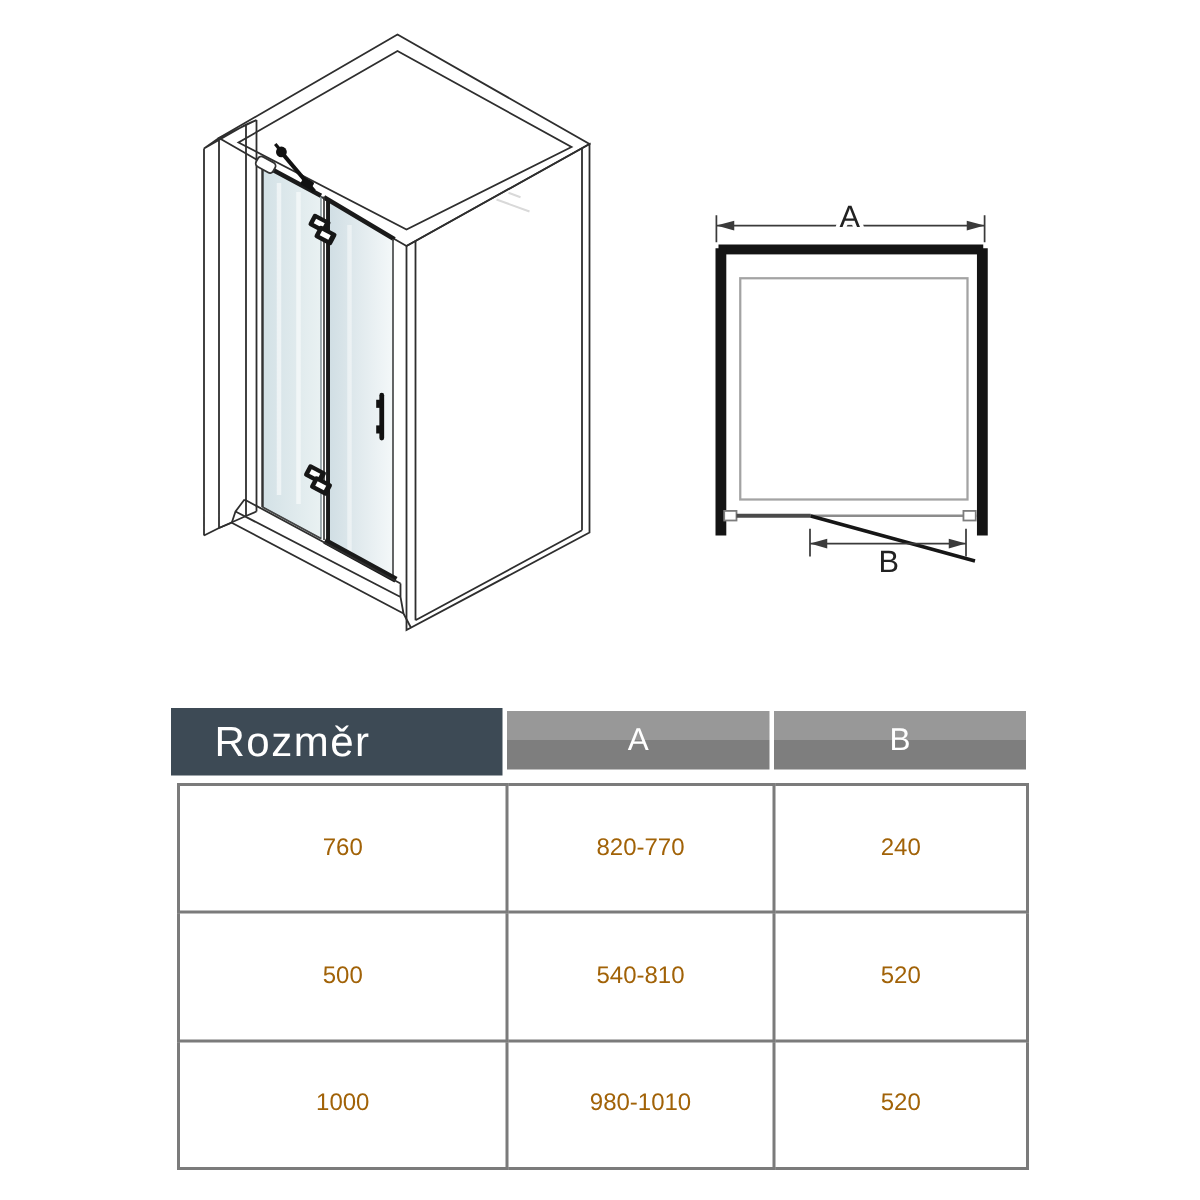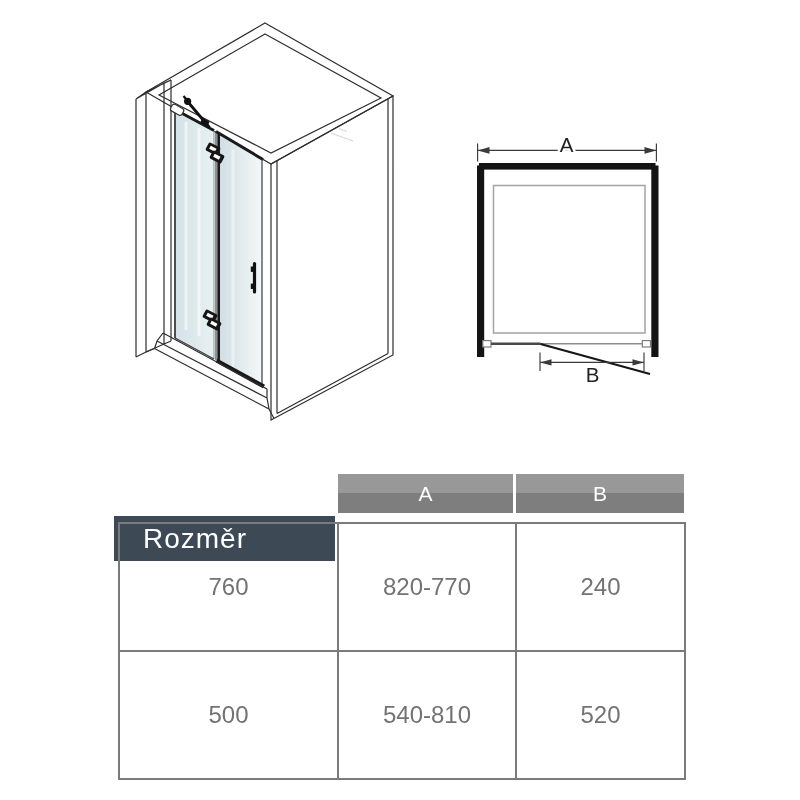--- a/index.html
+++ b/index.html
@@ -5,34 +5,34 @@
   html,body{margin:0;padding:0;background:#fff;}
   .stage{
     position:relative;width:800px;height:800px;background:#ffffff;
     font-family:"Liberation Sans", sans-serif;overflow:hidden;
   }
   .drawings{position:absolute;left:0;top:0;}
   
   .hdr-dark{
     position:absolute;left:114px;top:472px;width:221px;height:45px;
     background:#3d4a55;color:#fff;font-size:28px;letter-spacing:1px;
-    display:flex;align-items:center;padding-left:29px;box-sizing:border-box;margin-top:44px;
+    display:flex;align-items:center;padding-left:29px;box-sizing:border-box;
   }
   .hdr-gray{
     position:absolute;top:474px;height:39px;
     background:linear-gradient(#989898 0 50%,#7e7e7e 50% 100%);
     color:#fff;font-size:21px;display:flex;align-items:center;justify-content:center;
   }
   .hdr-a{left:338px;width:175px;}
   .hdr-b{left:516px;width:168px;}
   
   table.spec{
     position:absolute;left:118px;top:522px;width:566px;height:258px;
     border-collapse:collapse;table-layout:fixed;
-    font-size:24px;color:#737373;
+    font-size:16px;color:#a16207;
   }
   table.spec td{
     border:2px solid #7b7b7b;text-align:center;vertical-align:middle;
     overflow:hidden;white-space:nowrap;
   }
   .c1{width:219px;} .c2{width:178px;} .c3{width:169px;}
   
   .ln{fill:none;stroke:#2e2e2e;stroke-width:1.2;}
   .dim{stroke:#3a3a3a;stroke-width:1.15;fill:none;}
   .dimlbl{font-family:"Liberation Sans",sans-serif;font-size:20.5px;fill:#222;
@@ -162,16 +162,21 @@
     <tr>
       <td>760</td>
       <td>820-770</td>
       <td>240</td>
     </tr>
     <tr>
       <td>500</td>
       <td>540-810</td>
       <td>520</td>
     </tr>
+    <tr>
+      <td>1000</td>
+      <td>980-1010</td>
+      <td>520</td>
+    </tr>
   </tbody>
 </table>
 
 </div>
 
 </body></html>

